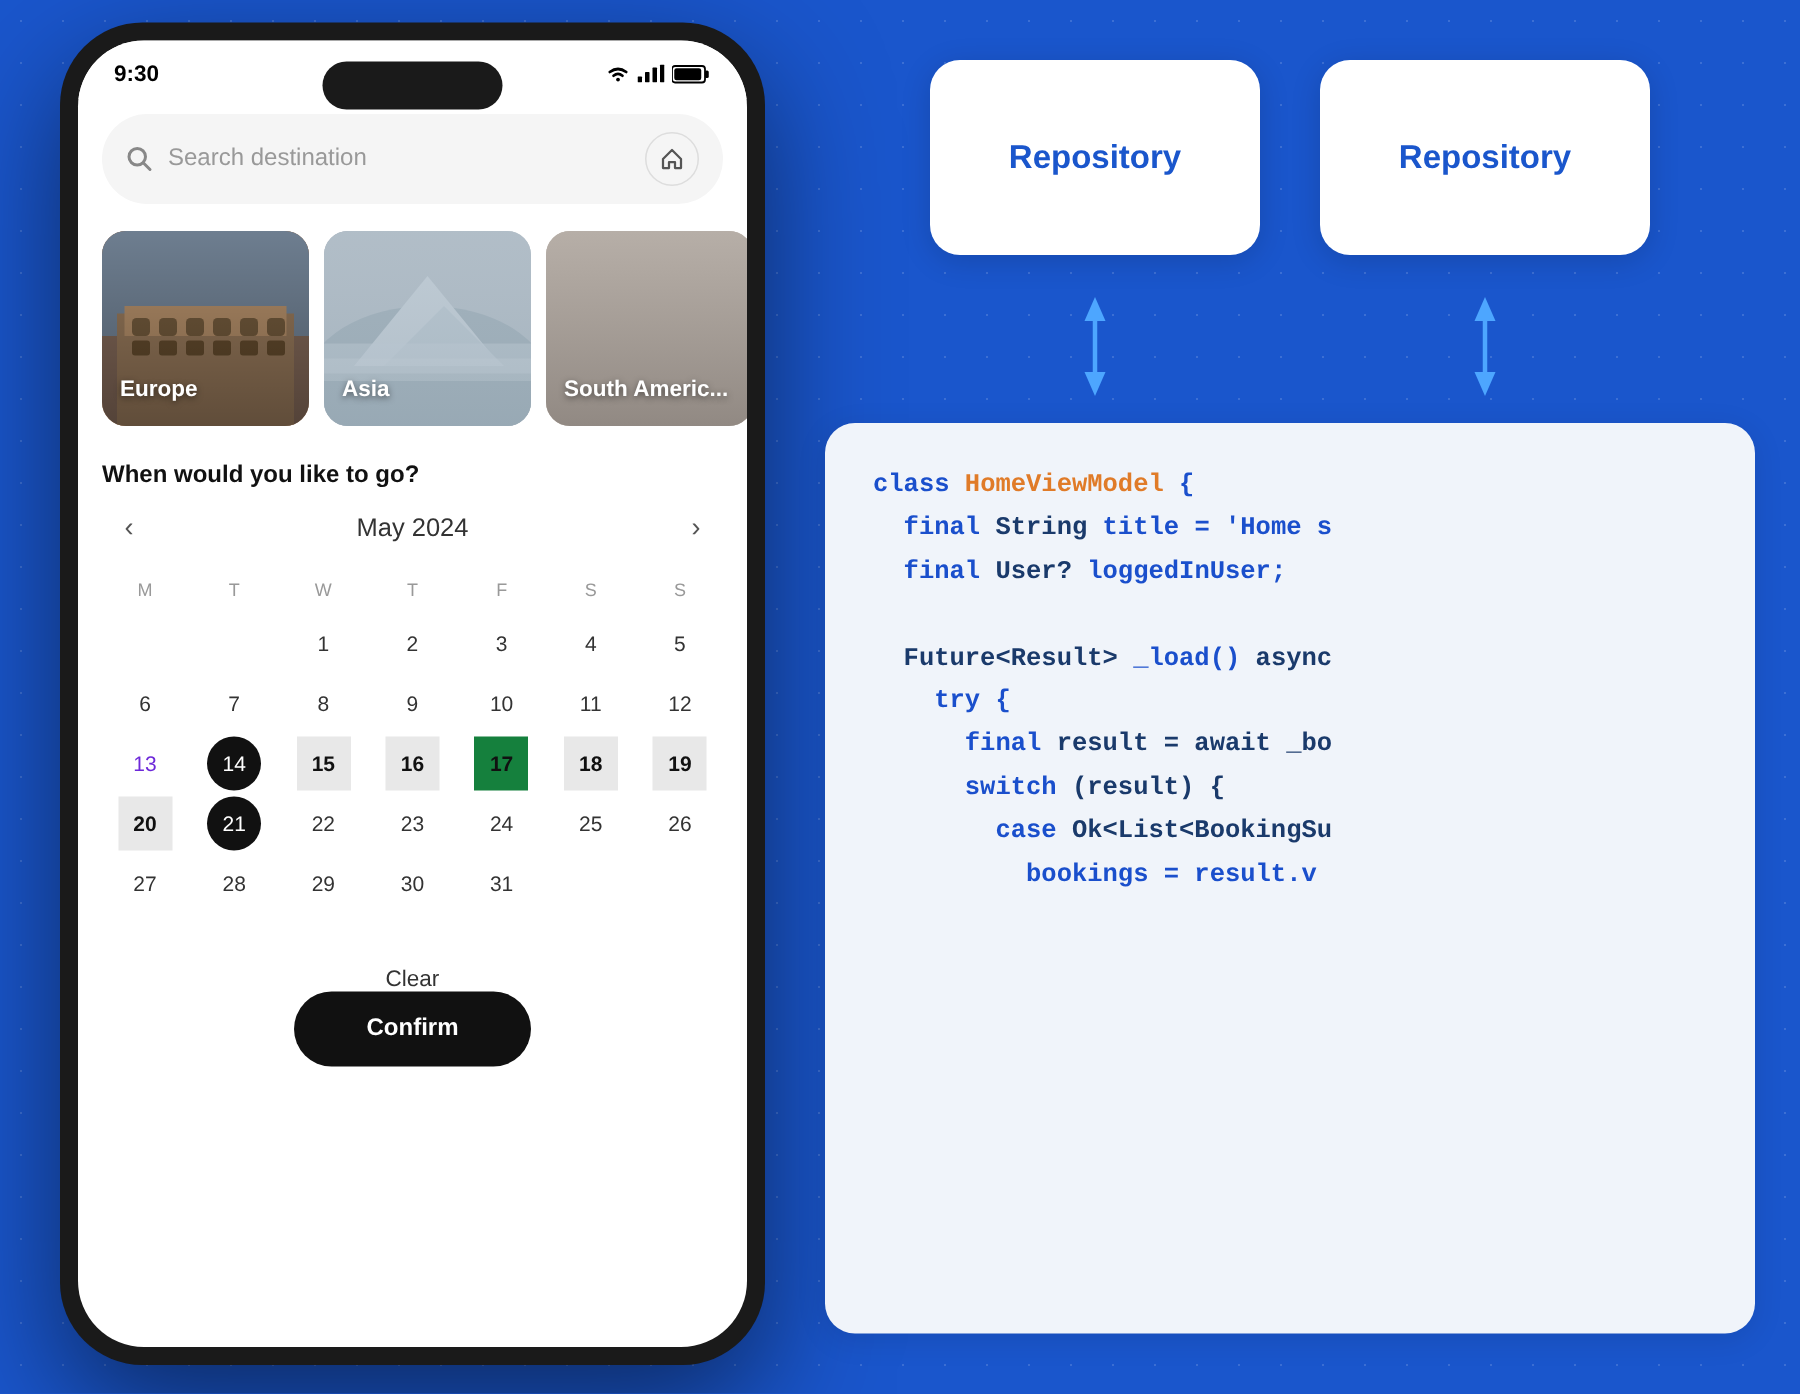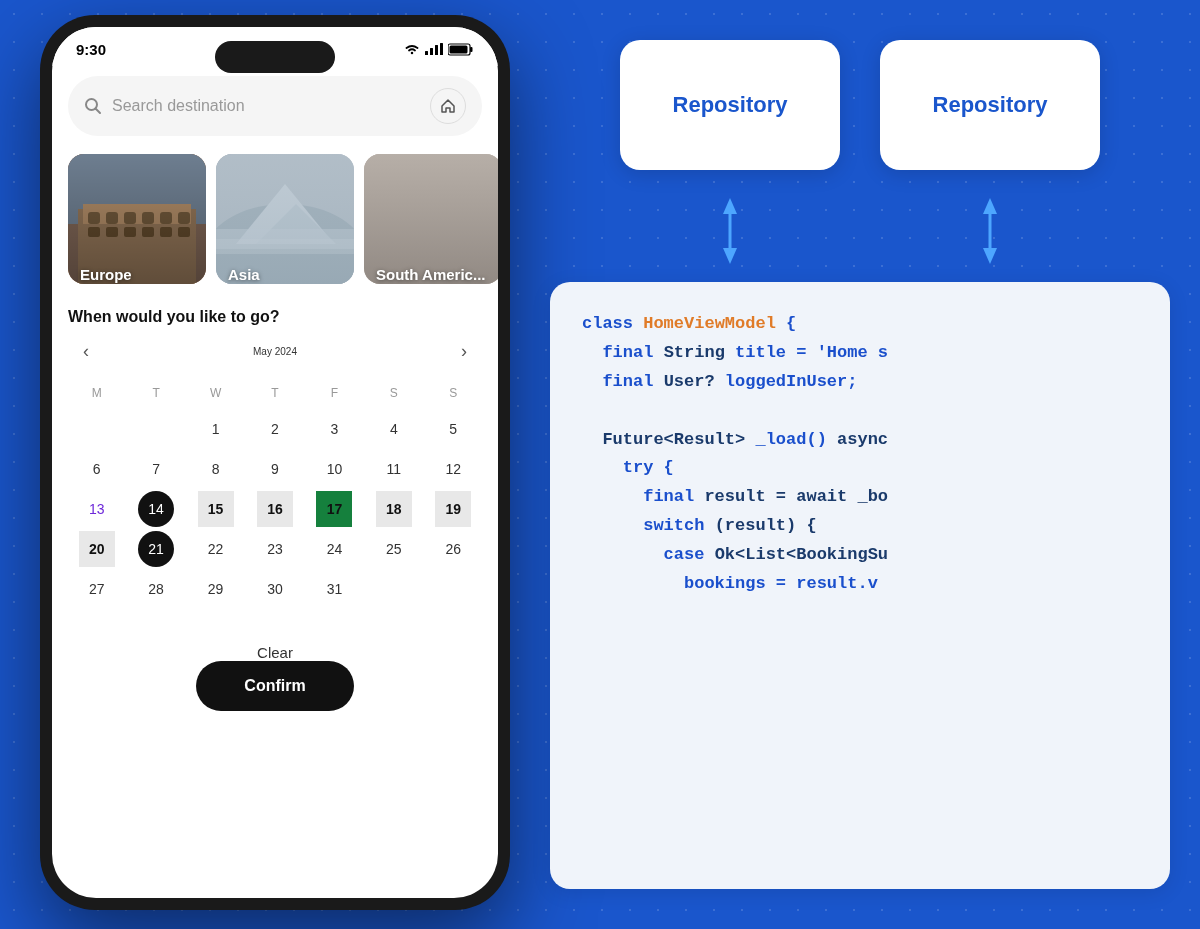--- a/index.html
+++ b/index.html
@@ -132,21 +132,21 @@
 
     .dest-card-bg {
       width: 100%;
       height: 100%;
       position: absolute;
       top: 0; left: 0;
     }
 
     .dest-card-label {
       position: absolute;
-      bottom: 1px;
+      bottom: 16px;
       left: 12px;
       color: white;
       font-size: 15px;
       font-weight: 600;
       text-shadow: 0 1px 4px rgba(0,0,0,0.5);
     }
 
     
     .card-europe .dest-card-bg {
       background: linear-gradient(135deg, #8b6f5e 0%, #c4956a 50%, #a07858 100%);
@@ -189,21 +189,21 @@
       color: #555;
       cursor: pointer;
       width: 28px;
       height: 28px;
       display: flex;
       align-items: center;
       justify-content: center;
     }
 
     .cal-month-year {
-      font-size: 10px;
+      font-size: 17px;
       font-weight: 500;
       color: #333;
     }
 
     .calendar-grid {
       display: grid;
       grid-template-columns: repeat(7, 1fr);
       gap: 2px;
     }
 

